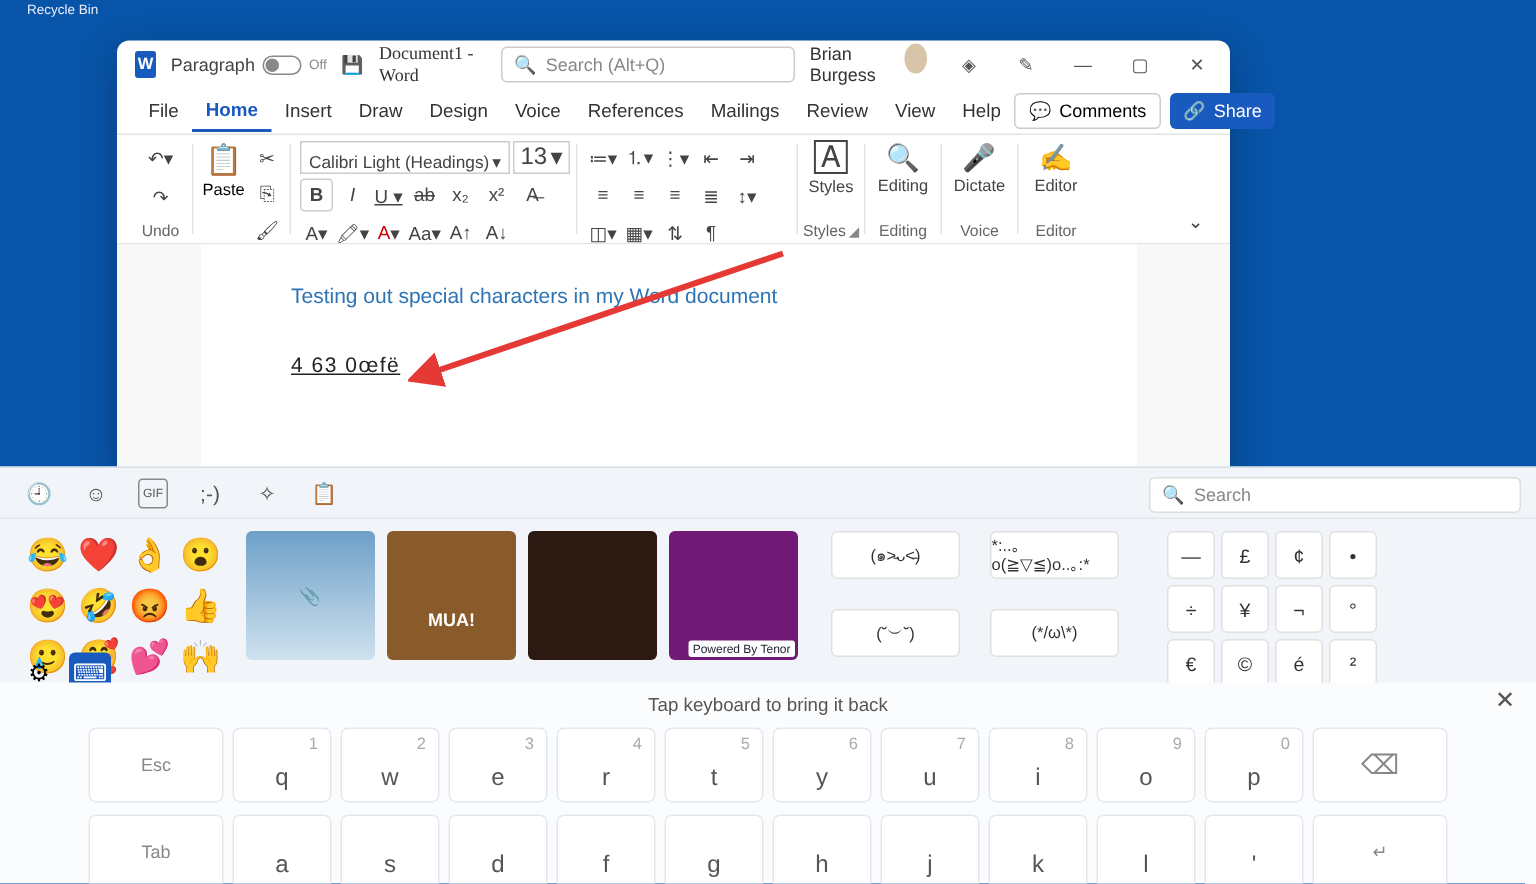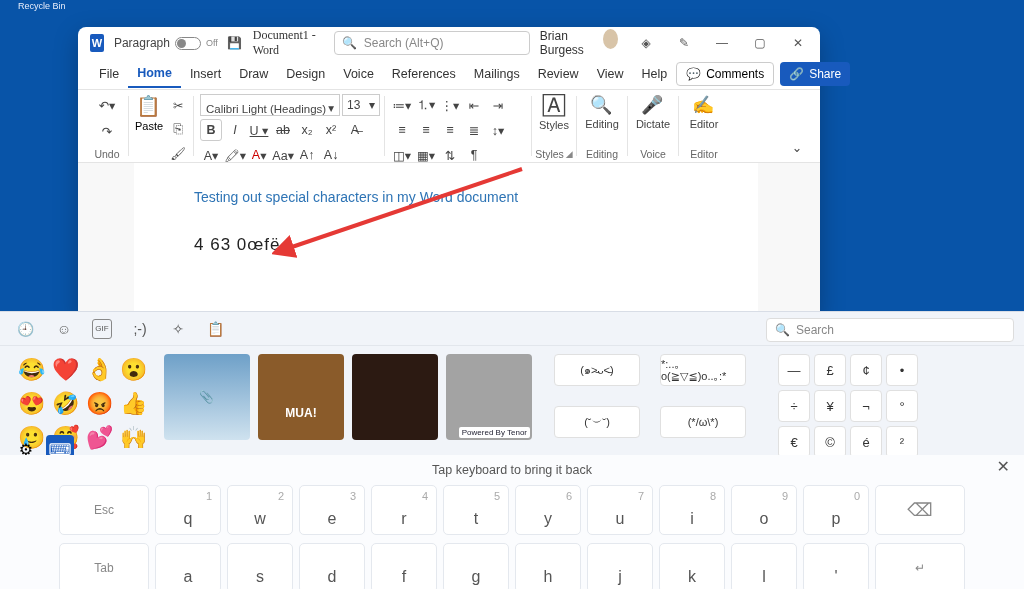--- a/index.html
+++ b/index.html
@@ -23,29 +23,29 @@
 .btn-pill{height:24px;border:1px solid #ccc;border-radius:4px;padding:0 9px;display:flex;align-items:center;gap:5px;font-size:12px;background:#fff;}
 .btn-share{background:#185abd;color:#fff;border:none;}
 .ribbon{height:74px;border-top:1px solid #e4e4e4;border-bottom:1px solid #e4e4e4;display:flex;align-items:stretch;padding:0 8px;gap:0;position:relative;}
 .rgrp{display:flex;flex-direction:column;justify-content:space-between;padding:4px 6px 2px;}
 .rgrp-body{display:flex;align-items:flex-start;gap:4px;flex:1;}
 .rgrp-label{font-size:10.5px;color:#666;text-align:center;display:flex;align-items:center;justify-content:center;gap:2px;}
 .vsep{width:1px;background:#e4e4e4;margin:6px 0;}
 .ic{width:18px;height:18px;display:inline-flex;align-items:center;justify-content:center;color:#555;}
 .sm-btn{min-width:22px;height:22px;display:flex;align-items:center;justify-content:center;border-radius:3px;font-size:12.5px;color:#444;}
 .font-sel{width:140px;height:22px;border:1px solid #ccc;font-size:11.5px;padding:0 5px;display:flex;align-items:flex-end;justify-content:space-between;color:#444;}
-.size-sel{width:38px;height:22px;border:1px solid #ccc;font-size:12px;padding:0 4px;display:flex;align-items:center;justify-content:space-between;color:#444;}
+.size-sel{width:38px;height:22px;border:1px solid #ccc;font-size:16px;padding:0 4px;display:flex;align-items:center;justify-content:space-between;color:#444;}
 .row{display:flex;gap:2px;}
 .paste-btn{display:flex;flex-direction:column;align-items:center;justify-content:center;gap:2px;width:40px;}
 .big-btn{display:flex;flex-direction:column;align-items:center;gap:2px;width:44px;font-size:11px;color:#444;}
 .dlg-launch{font-size:9px;color:#888;}
 .doc-area{flex:1;background:#f8f8f8;display:flex;justify-content:flex-start;position:relative;}
 .page{background:#fff;margin-left:56px;width:624px;height:100%;padding:26px 60px 0 60px;}
 .docline1{color:#2e74b5;font-size:14px;margin-bottom:30px;}
-.docline2{font-size:17px;color:#222;letter-spacing:1px;}
+.docline2{font-size:14px;color:#222;letter-spacing:1px;text-decoration:underline;}
 .arrow{position:absolute;pointer-events:none;}
 
 .panel{position:absolute;left:0;bottom:0;width:1024px;height:278px;background:#f1f4f9;border-top:1px solid #d8dde6;display:flex;flex-direction:column;}
 .panel-tabs{height:34px;display:flex;align-items:center;gap:18px;padding:0 16px;border-bottom:1px solid #e2e6ec;}
 .ptab{width:20px;height:20px;display:flex;align-items:center;justify-content:center;color:#555;font-size:14px;}
 .search-pill{position:absolute;right:10px;top:6px;width:248px;height:24px;background:#fff;border:1px solid #ddd;border-radius:4px;display:flex;align-items:center;gap:6px;padding:0 8px;font-size:12px;color:#888;}
 .content-row{display:flex;align-items:flex-start;padding:8px 16px 0;gap:14px;}
 .emoji-grid{display:grid;grid-template-columns:repeat(4,32px);grid-auto-rows:32px;gap:2px;}
 .emoji-grid span{display:flex;align-items:center;justify-content:center;font-size:22px;}
 .gif-row{display:flex;gap:8px;}
@@ -319,21 +319,21 @@
     </div>
 
     <div class="gif-row">
       <div class="gif" style="background:linear-gradient(#6ea0c8,#cfe2ef)">
           <span>📎</span>
         </div>
       <div class="gif" style="background:#8a5b2a">
           <span style="position:absolute;bottom:20px">MUA!</span>
         </div>
       <div class="gif" style="background:#2c1a12"></div>
-      <div class="gif" style="background:#a3a3a3;position:relative">
+      <div class="gif" style="background:#701a75;position:relative">
 
         <span class="tenor">Powered By Tenor</span>
       </div>
     </div>
 
     <div class="kaomoji-grid">
       <div class="kao">(๑˃̵ᴗ˂̵)</div>
       <div class="kao">*:..｡o(≧▽≦)o..｡:*</div>
       <div class="kao">(˘︶˘)</div>
       <div class="kao">(*/ω\*)</div>

